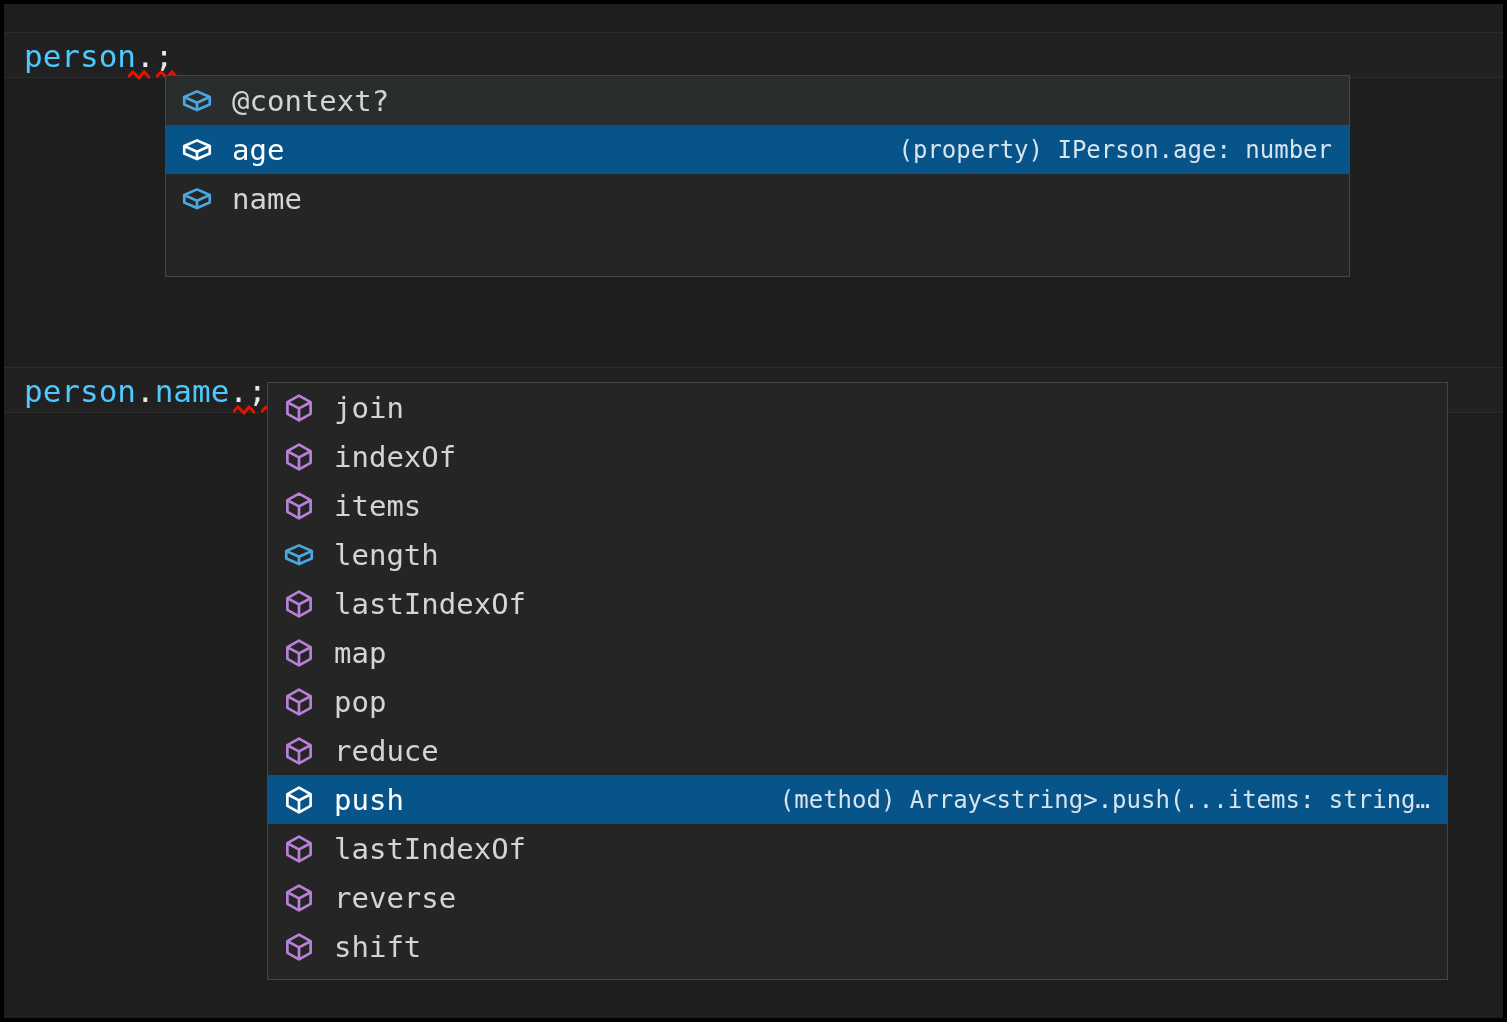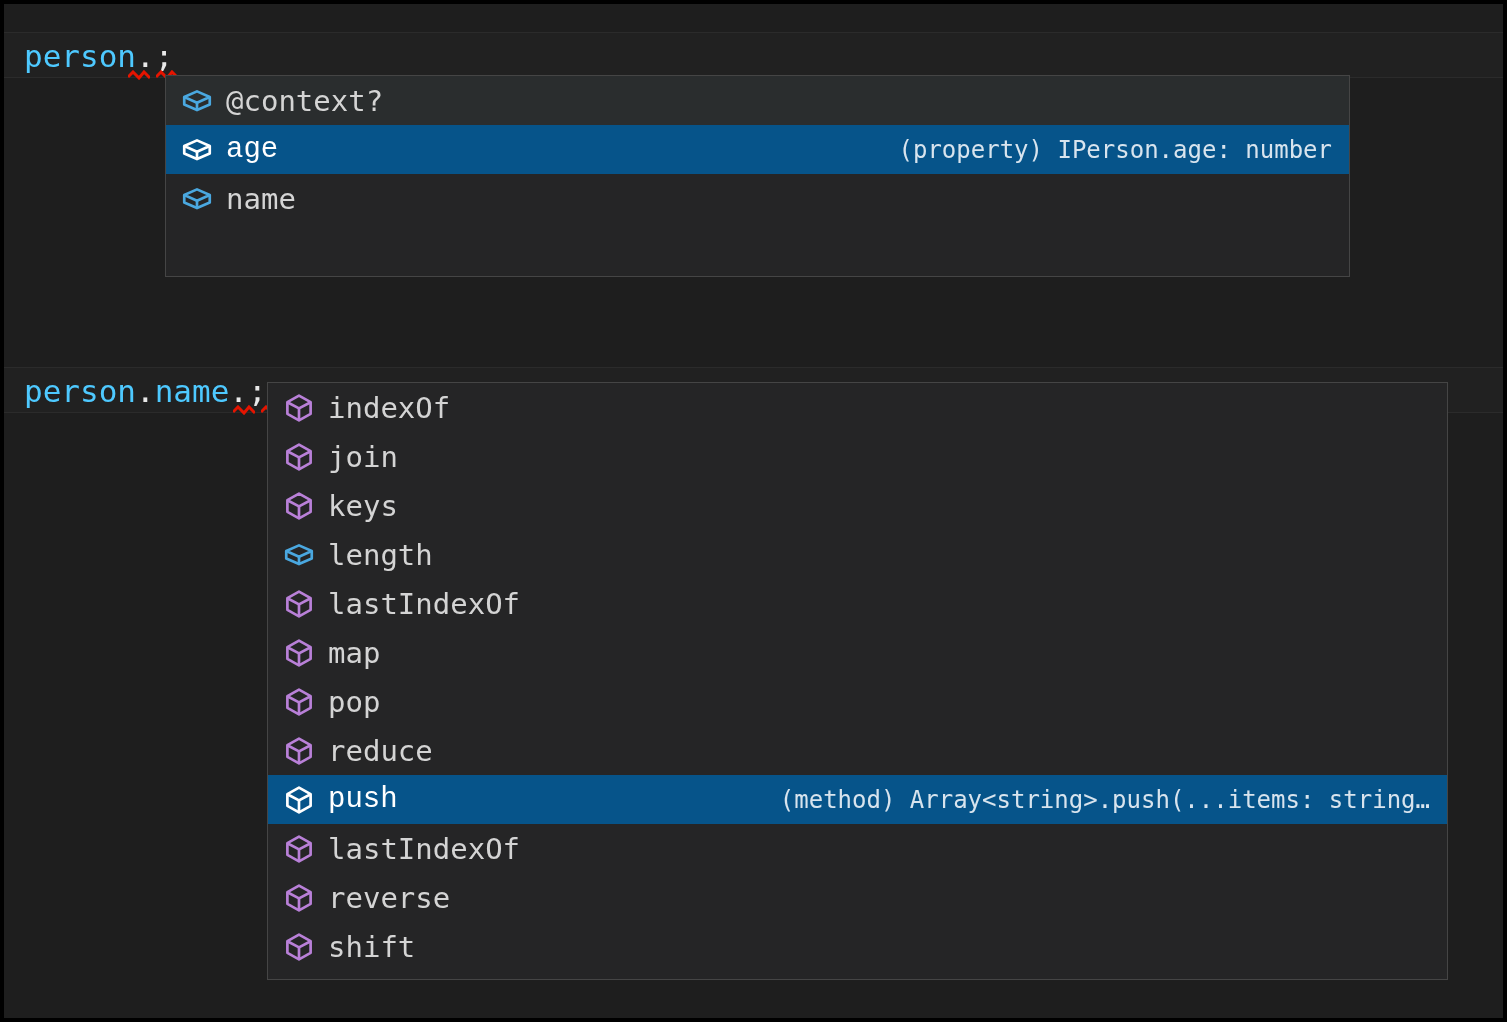--- a/index.html
+++ b/index.html
@@ -68,40 +68,41 @@
     box-sizing: border-box;
     overflow: hidden;
   }
   .srow {
     position: relative;
     height: 49px;
     background: #252526;
     display: flex;
     align-items: center;
     box-sizing: border-box;
+    gap: 6px;
   }
   .srow.hover { background: #2a2d2e; }
   .srow.selected { background: #06548a; }
 
   .sicon {
     width: 34px;
     height: 34px;
     margin-left: 14px;
     margin-right: 12px;
     flex: 0 0 auto;
     display: block;
   }
   .slabel {
     font-size: 29px;
     line-height: 32px;
     color: #d4d4d4;
     white-space: pre;
     flex: 0 0 auto;
   }
-  .srow.selected .slabel { color: #ffffff; font-family: Liberation Mono, monospace; }
+  .srow.selected .slabel { color: #ffffff; }
 
   .sdetail {
     margin-left: auto;
     padding-right: 17px;
     font-size: 24px;
     line-height: 30px;
     color: #bcc6cf;
     white-space: pre;
     overflow: hidden;
     text-overflow: clip;
@@ -185,43 +186,43 @@
 
     <div class="suggest" style="left:263px; top:378px; width:1181px; height:598px;">
       <div class="srow">
         <svg class="sicon" viewBox="0 0 24 24">
           <g fill="none" stroke="#b980d8" stroke-width="1.9" stroke-linejoin="round">
             <path d="M12 3.3 L20.2 7.9 L20.2 16.1 L12 20.7 L3.8 16.1 L3.8 7.9 Z"></path>
             <path d="M3.8 7.9 L12 12.3 L20.2 7.9"></path>
             <path d="M12 12.3 L12 20.7"></path>
           </g>
         </svg>
+        <span class="slabel">join</span>
+        <span class="sdetail"></span>
+      </div>
+      <div class="srow">
+        <svg class="sicon" viewBox="0 0 24 24">
+          <g fill="none" stroke="#b980d8" stroke-width="1.9" stroke-linejoin="round">
+            <path d="M12 3.3 L20.2 7.9 L20.2 16.1 L12 20.7 L3.8 16.1 L3.8 7.9 Z"></path>
+            <path d="M3.8 7.9 L12 12.3 L20.2 7.9"></path>
+            <path d="M12 12.3 L12 20.7"></path>
+          </g>
+        </svg>
         <span class="slabel">indexOf</span>
         <span class="sdetail"></span>
       </div>
       <div class="srow">
         <svg class="sicon" viewBox="0 0 24 24">
           <g fill="none" stroke="#b980d8" stroke-width="1.9" stroke-linejoin="round">
             <path d="M12 3.3 L20.2 7.9 L20.2 16.1 L12 20.7 L3.8 16.1 L3.8 7.9 Z"></path>
             <path d="M3.8 7.9 L12 12.3 L20.2 7.9"></path>
             <path d="M12 12.3 L12 20.7"></path>
           </g>
         </svg>
-        <span class="slabel">join</span>
-        <span class="sdetail"></span>
-      </div>
-      <div class="srow">
-        <svg class="sicon" viewBox="0 0 24 24">
-          <g fill="none" stroke="#b980d8" stroke-width="1.9" stroke-linejoin="round">
-            <path d="M12 3.3 L20.2 7.9 L20.2 16.1 L12 20.7 L3.8 16.1 L3.8 7.9 Z"></path>
-            <path d="M3.8 7.9 L12 12.3 L20.2 7.9"></path>
-            <path d="M12 12.3 L12 20.7"></path>
-          </g>
-        </svg>
-        <span class="slabel">keys</span>
+        <span class="slabel">items</span>
         <span class="sdetail"></span>
       </div>
       <div class="srow">
         <svg class="sicon" viewBox="0 0 24 24">
           <g fill="none" stroke="#4aa8e0" stroke-width="1.9" stroke-linejoin="round">
             <path d="M12 5.2 L21 9.2 L12 13.2 L3 9.2 Z"></path>
             <path d="M3 9.2 L3 14.4 L12 18.4 L21 14.4 L21 9.2"></path>
             <path d="M12 13.2 L12 18.4"></path>
           </g>
         </svg>

